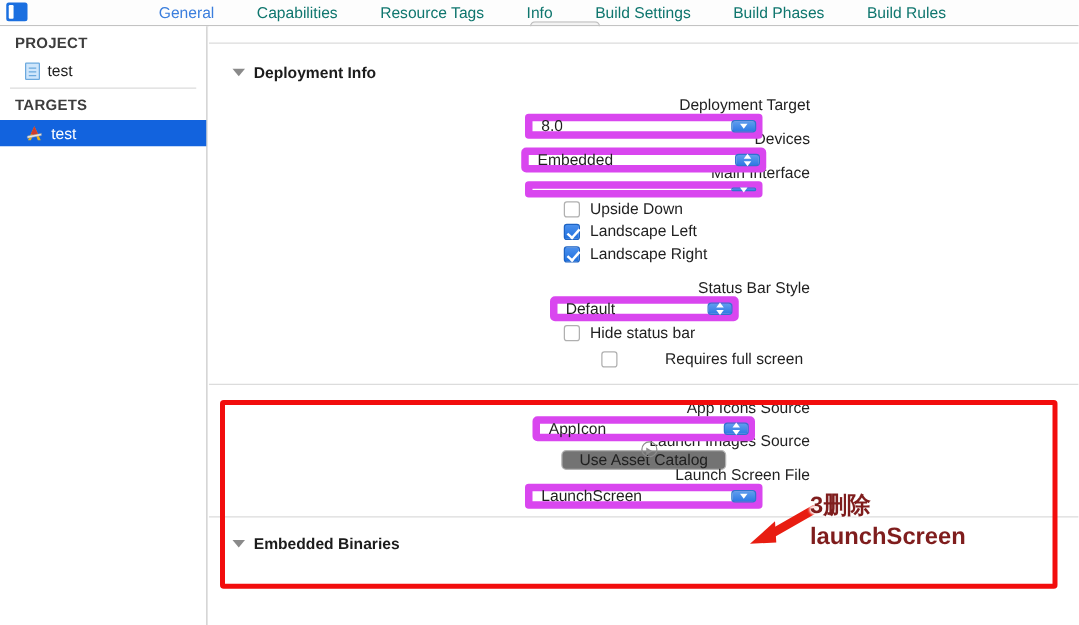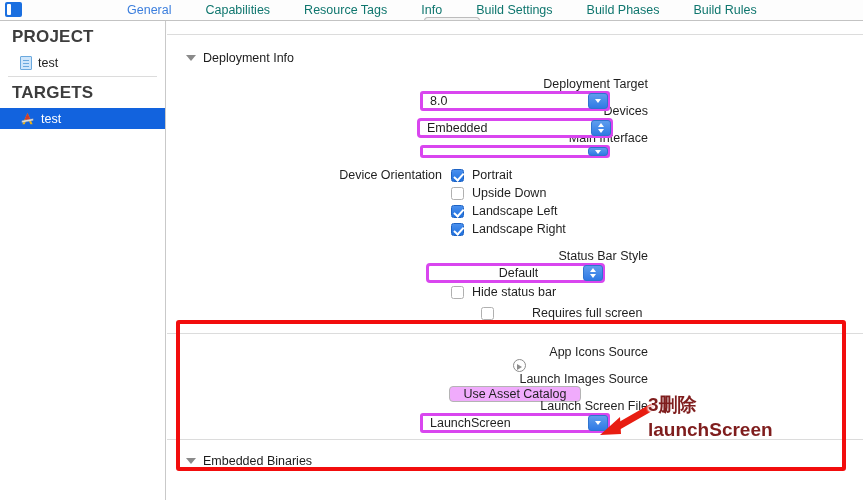--- a/index.html
+++ b/index.html
@@ -40,21 +40,21 @@
     border-top-left-radius:4px; border-top-right-radius:4px;
     background:#f3f3f3;
   }
 
   
   .sidebar {
     position:absolute; left:0; top:21px; width:166px; height:479px;
     background:#ffffff; border-right:1px solid #c9c9c9;
   }
   .side-group-header {
-    font-size:17px; font-weight:bold; color:#3d3d3d;
+    font-size:12px; font-weight:bold; color:#3d3d3d;
     padding:6px 0 5px 12px; letter-spacing:0.2px;
   }
   .side-row {
     display:flex; align-items:center; height:21px; padding-left:20px; gap:6px;
     font-size:12.5px; color:#1f1f1f;
   }
   .side-row.selected { background:#1263de; color:#ffffff; }
   .side-divider { height:1px; background:#dcdcdc; margin:3px 8px 0 8px; }
 
   .icon-project-file {
@@ -69,58 +69,58 @@
 
   
   .content {
     position:absolute; left:167px; top:21px; width:696px; height:479px;
     background:#ffffff; overflow:hidden;
   }
   .hsep { height:1px; background:#dcdcdc; }
 
   .section-header {
     display:flex; align-items:center; gap:7px;
-    font-size:12.5px; font-weight:normal; color:#1c1c1c;
+    font-size:12.5px; font-weight:bold; color:#1c1c1c;
     padding-left:19px;
   }
   .disclosure {
     width:0; height:0; flex:none;
     border-left:5px solid transparent; border-right:5px solid transparent;
     border-top:6px solid #8a8a8a;
   }
 
   
   .row { display:flex; align-items:center; height:27px;flex-direction:column; }
   .row-label {
     width:284px; text-align:right; padding-right:9px;
     font-size:12.5px; color:#1f1f1f; white-space:nowrap;
   }
 
   .combo {
     position:relative; height:20px; background:#fff;
-    border:3px solid #d946ef; border-radius:3px; display:flex; align-items:center;
+    border:6px solid #d946ef; border-radius:3px; display:flex; align-items:center;
     font-size:12.5px; color:#1f1f1f;
   }
   .combo .val { padding-left:7px; white-space:nowrap; overflow:hidden; }
   .combo .stepper {
     position:absolute; right:-1px; top:-1px; bottom:-1px; width:20px;
     background:linear-gradient(#5f9dee,#2f7ae4);
     border:1px solid #2f74cf; border-radius:3px;
     display:flex; flex-direction:column; align-items:center; justify-content:center;
   }
   .chev {
     width:0; height:0;
     border-left:3.5px solid transparent; border-right:3.5px solid transparent;
   }
   .chev.down { border-top:4px solid #fff; }
   .chev.up   { border-bottom:4px solid #fff; }
   .stepper.dual .chev.up { margin-bottom:2px; }
 
   .pushbutton {
-    height:21px; padding:0 14px; background:#f0abfc;
+    height:21px; padding:0 14px; background:#737373;
     border:1px solid #b4b4b4; border-radius:4px;
     font-size:12.5px; color:#1f1f1f; display:flex; align-items:center;
   }
 
   .cb-row { display:flex; align-items:center; height:18px; }
   .cb-spacer { width:284px; }
   .cbox {
     width:13px; height:13px; flex:none; border-radius:2.5px;
     border:1px solid #b0b0b0; background:#fff; margin-right:8px;
     position:relative;
@@ -230,44 +230,39 @@
     <div class="row">
       <div class="row-label">Main Interface</div>
       <div class="combo" style="width:190px;">
         <span class="val"></span>
         <span class="stepper">
           <span class="chev down"></span>
         </span>
       </div>
     </div>
 
-    <div class="cb-row" style="margin-top:8px;">
-      <div class="cb-spacer row-label">Device Orientation</div>
-      <span class="cbox checked"></span>
-      <span class="cb-label">Portrait</span>
-    </div>
     <div class="cb-row">
       <div class="cb-spacer"></div>
       <span class="cbox"></span>
       <span class="cb-label">Upside Down</span>
     </div>
     <div class="cb-row">
       <div class="cb-spacer"></div>
       <span class="cbox checked"></span>
       <span class="cb-label">Landscape Left</span>
     </div>
     <div class="cb-row">
       <div class="cb-spacer"></div>
       <span class="cbox checked"></span>
       <span class="cb-label">Landscape Right</span>
     </div>
 
     <div class="row" style="margin-top:11px;">
       <div class="row-label">Status Bar Style</div>
-      <div class="combo" style="width:179px; border-radius:4px;justify-content:center;">
+      <div class="combo" style="width:151px; border-radius:4px;">
         <span class="val">Default</span>
         <span class="stepper dual">
           <span class="chev up"></span>
           <span class="chev down"></span>
         </span>
       </div>
     </div>
 
     <div class="cb-row" style="margin-top:7px;">
       <div class="cb-spacer"></div>
@@ -278,20 +273,27 @@
       <div class="cb-spacer"></div>
       <span class="cbox"></span>
       <span class="cb-label">Requires full screen</span>
     </div>
 
     <div class="hsep" style="margin-top:11px;"></div>
 
 
     <div class="row" style="margin-top:11px;">
       <div class="row-label">App Icons Source</div>
+      <div class="combo" style="width:178px; border-radius:4px;">
+        <span class="val">AppIcon</span>
+        <span class="stepper dual">
+          <span class="chev up"></span>
+          <span class="chev down"></span>
+        </span>
+      </div>
       <span class="goto-btn"></span>
     </div>
 
     <div class="row">
       <div class="row-label">Launch Images Source</div>
       <div class="pushbutton">Use Asset Catalog</div>
     </div>
 
     <div class="row">
       <div class="row-label">Launch Screen File</div>

